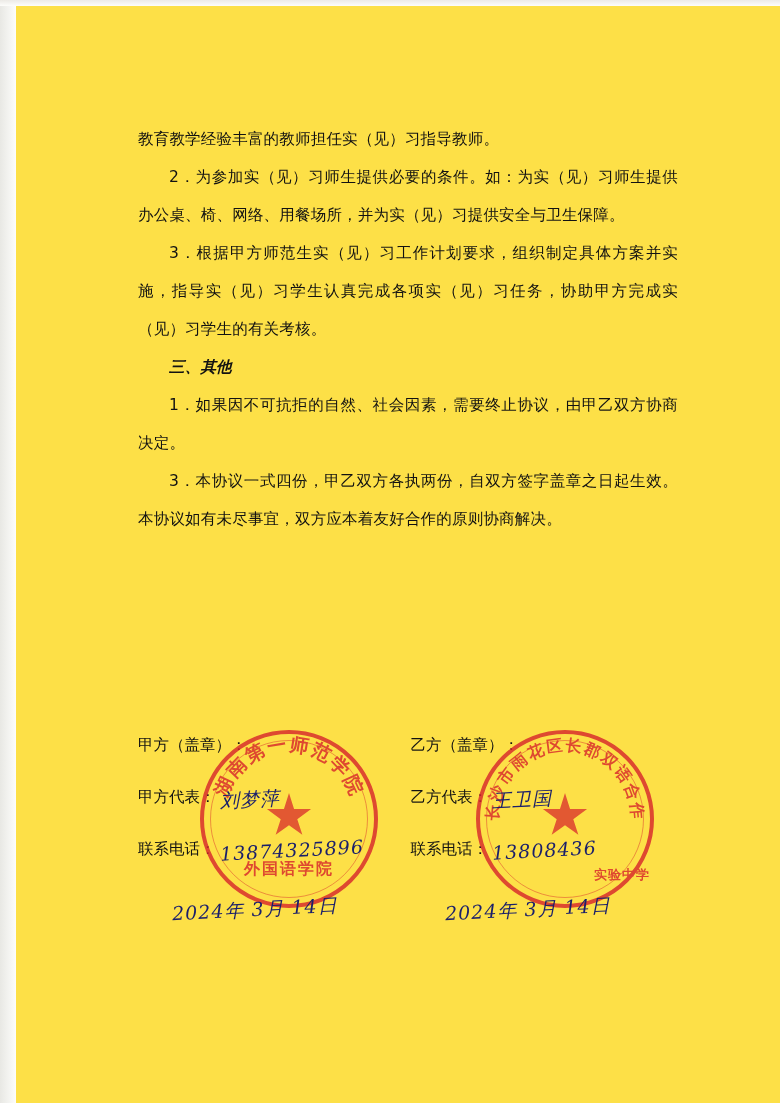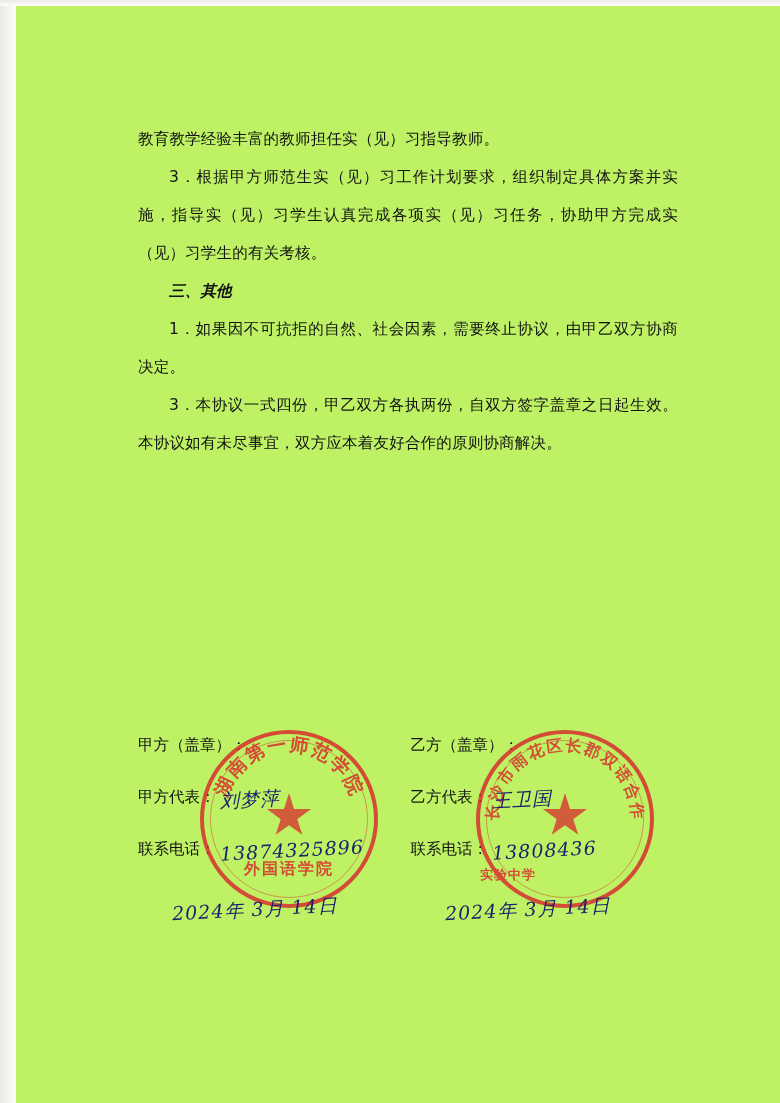--- a/index.html
+++ b/index.html
@@ -10,21 +10,21 @@
     width: 780px;
     height: 1103px;
     background: #ffffff;
     font-family: "DejaVu Sans", "Liberation Sans", sans-serif;
     overflow: hidden;
     position: relative;
   }
   .page {
     position: absolute;
     inset: 0;
-    background: #bef264;
+    background: #fde047;
   }
   .scan-edge-left {
     position: absolute;
     left: 0; top: 0; bottom: 0;
     width: 16px;
     background: linear-gradient(to right, #e8e8e4, #fdfdfb);
   }
   .scan-edge-top {
     position: absolute;
     left: 0; right: 0; top: 0;
@@ -174,36 +174,37 @@
     font-weight: bold;
     font-size: 16px;
     letter-spacing: 2px;
     margin-top: 22px;
   }
   .seal-b-bottom {
     position: absolute;
     left: 0;
     right: 0;
     bottom: 20px;
-    text-align: left;
+    text-align: right;
     color: #d8282b;
     font-weight: bold;
     font-size: 13px;
     letter-spacing: 1px;
   }
 </style>
 </head>
 <body>
 
 <div class="page">
   <div class="scan-edge-left"></div>
   <div class="scan-edge-top"></div>
 
   <div class="body-text">
     <p>教育教学经验丰富的教师担任实（见）习指导教师。</p>
+    <p class="indent-2">2．为参加实（见）习师生提供必要的条件。如：为实（见）习师生提供办公桌、椅、网络、用餐场所，并为实（见）习提供安全与卫生保障。</p>
     <p class="indent-2">3．根据甲方师范生实（见）习工作计划要求，组织制定具体方案并实施，指导实（见）习学生认真完成各项实（见）习任务，协助甲方完成实（见）习学生的有关考核。</p>
     <p class="section-head">三、其他</p>
     <p class="indent-2">1．如果因不可抗拒的自然、社会因素，需要终止协议，由甲乙双方协商决定。</p>
     <p class="indent-2">3．本协议一式四份，甲乙双方各执两份，自双方签字盖章之日起生效。本协议如有未尽事宜，双方应本着友好合作的原则协商解决。</p>
   </div>
 
   <div class="sign-block">
 
     <div class="seal seal-a">
       <div class="seal-inner"></div>

